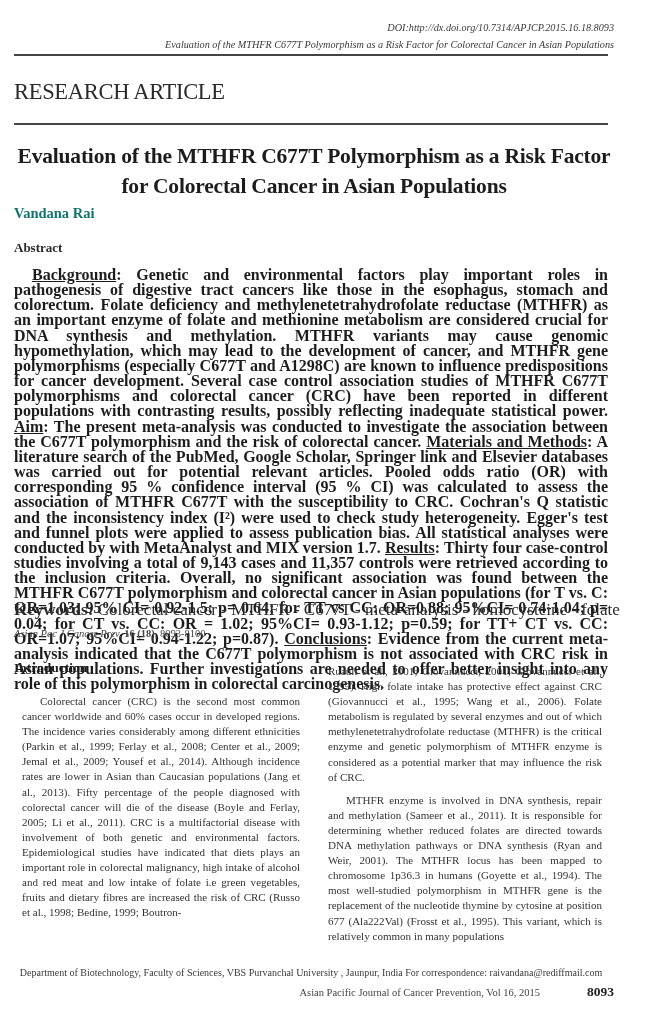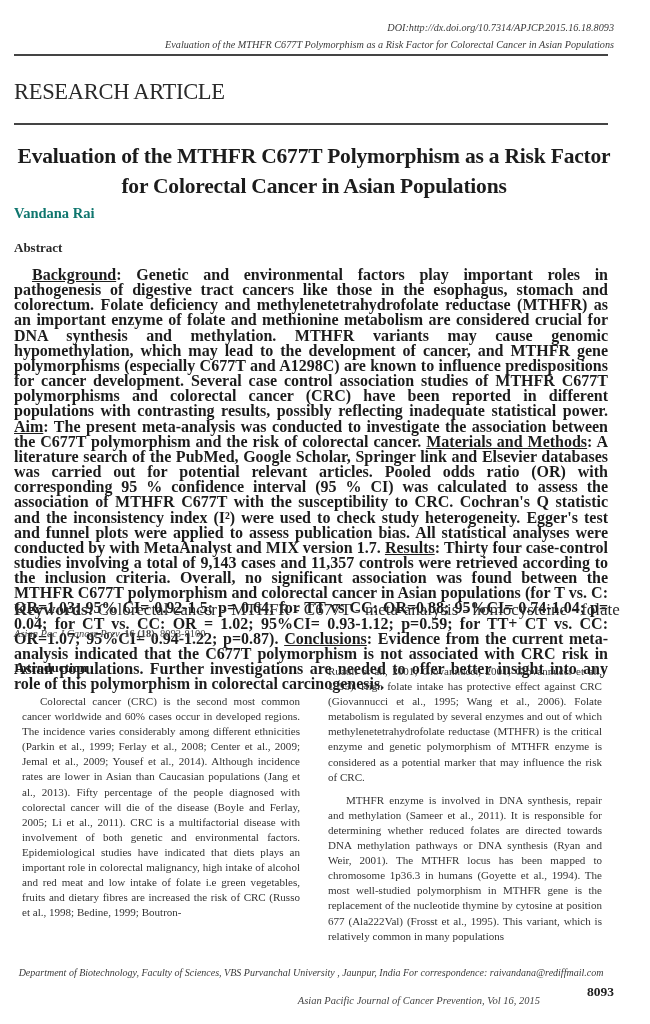--- a/index.html
+++ b/index.html
@@ -19,22 +19,22 @@
   .kw { left:14px; top:600px; font-size:17px; color:#2a2a2a; white-space:nowrap; }
   .kw b { font-weight:bold; }
   .cite { left:14px; top:628px; font-size:10.5px; color:#444; white-space:nowrap; }
   .cite i { font-style:italic; }
   .intro-head { left:14px; top:660px; font-size:13.5px; font-weight:bold; color:#1c1c1c; }
   .col { font-size:11.05px; line-height:15.1px; text-align:justify; color:#333; }
   .col-left { left:14px; top:686px; width:294px; }
   .col-right { left:320px; top:656px; width:290px; }
   .col p { margin:8px; text-indent:18px; }
   .col p.noindent { text-indent:0; }
-  .affil { left:14px; top:966px; width:594px; font-size:10px; font-style:italic; line-height:14px; color:#3a3a3a; }
-  .footer-journal { right:110px; top:987px; font-size:10.5px; font-style:italic; color:#444; white-space:nowrap;margin-top:8px; }
+  .affil { left:14px; top:966px; width:594px; font-size:10px; line-height:14px; color:#3a3a3a; }
+  .footer-journal { right:110px; top:987px; font-size:10.5px; color:#444; white-space:nowrap; }
   .page-num { right:36px; top:984px; font-size:13.5px; font-weight:bold; color:#222; }
 </style>
 </head>
 <body>
 
 <div class="abs hdr-doi">DOI:http://dx.doi.org/10.7314/APJCP.2015.16.18.8093</div>
 <div class="abs hdr-run">Evaluation of the MTHFR C677T Polymorphism as a Risk Factor for Colorectal Cancer in Asian Populations</div>
 <div class="abs rule-top"></div>
 
 <div class="abs section-label">RESEARCH ARTICLE</div>

